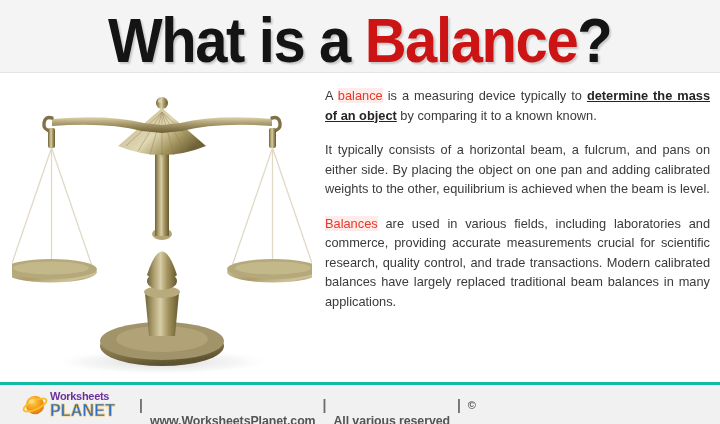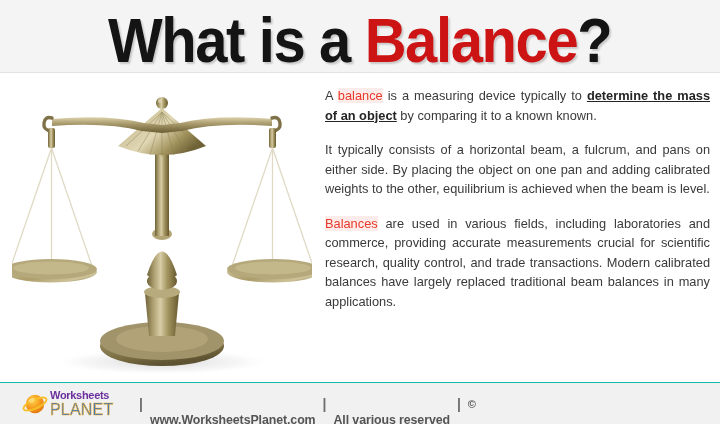--- a/index.html
+++ b/index.html
@@ -85,21 +85,21 @@
   }
 
   
   .footer-band {
     position: absolute;
     left: 0;
     bottom: 0;
     width: 720px;
     height: 42px;
     background: #f1f1f1;
-    border-top: 1px solid #14b8a6;
+    border-top: 3px solid #14b8a6;
     box-sizing: border-box;
     display: flex;
     align-items: center;
   }
   .logo {
     display: flex;
     align-items: center;
     margin-left: 22px;
     width: 104px;
   }
@@ -111,21 +111,21 @@
   }
   .logo-worksheets {
     font-family: "Liberation Sans", sans-serif;
     font-weight: bold;
     font-size: 11px;
     color: #6b2f9e;
     letter-spacing: -0.3px;
   }
   .logo-planet {
     font-family: "Liberation Sans", sans-serif;
-    font-weight: normal;
+    font-weight: bold;
     font-size: 16px;
     color: #2e6fc4;
     letter-spacing: 0.2px;
     margin-top: 1px;
     -webkit-text-stroke: 0.6px #f2b233;
   }
   .footer-sep {
     color: #6d6d6d;
     font-weight: bold;
     font-size: 14px;

